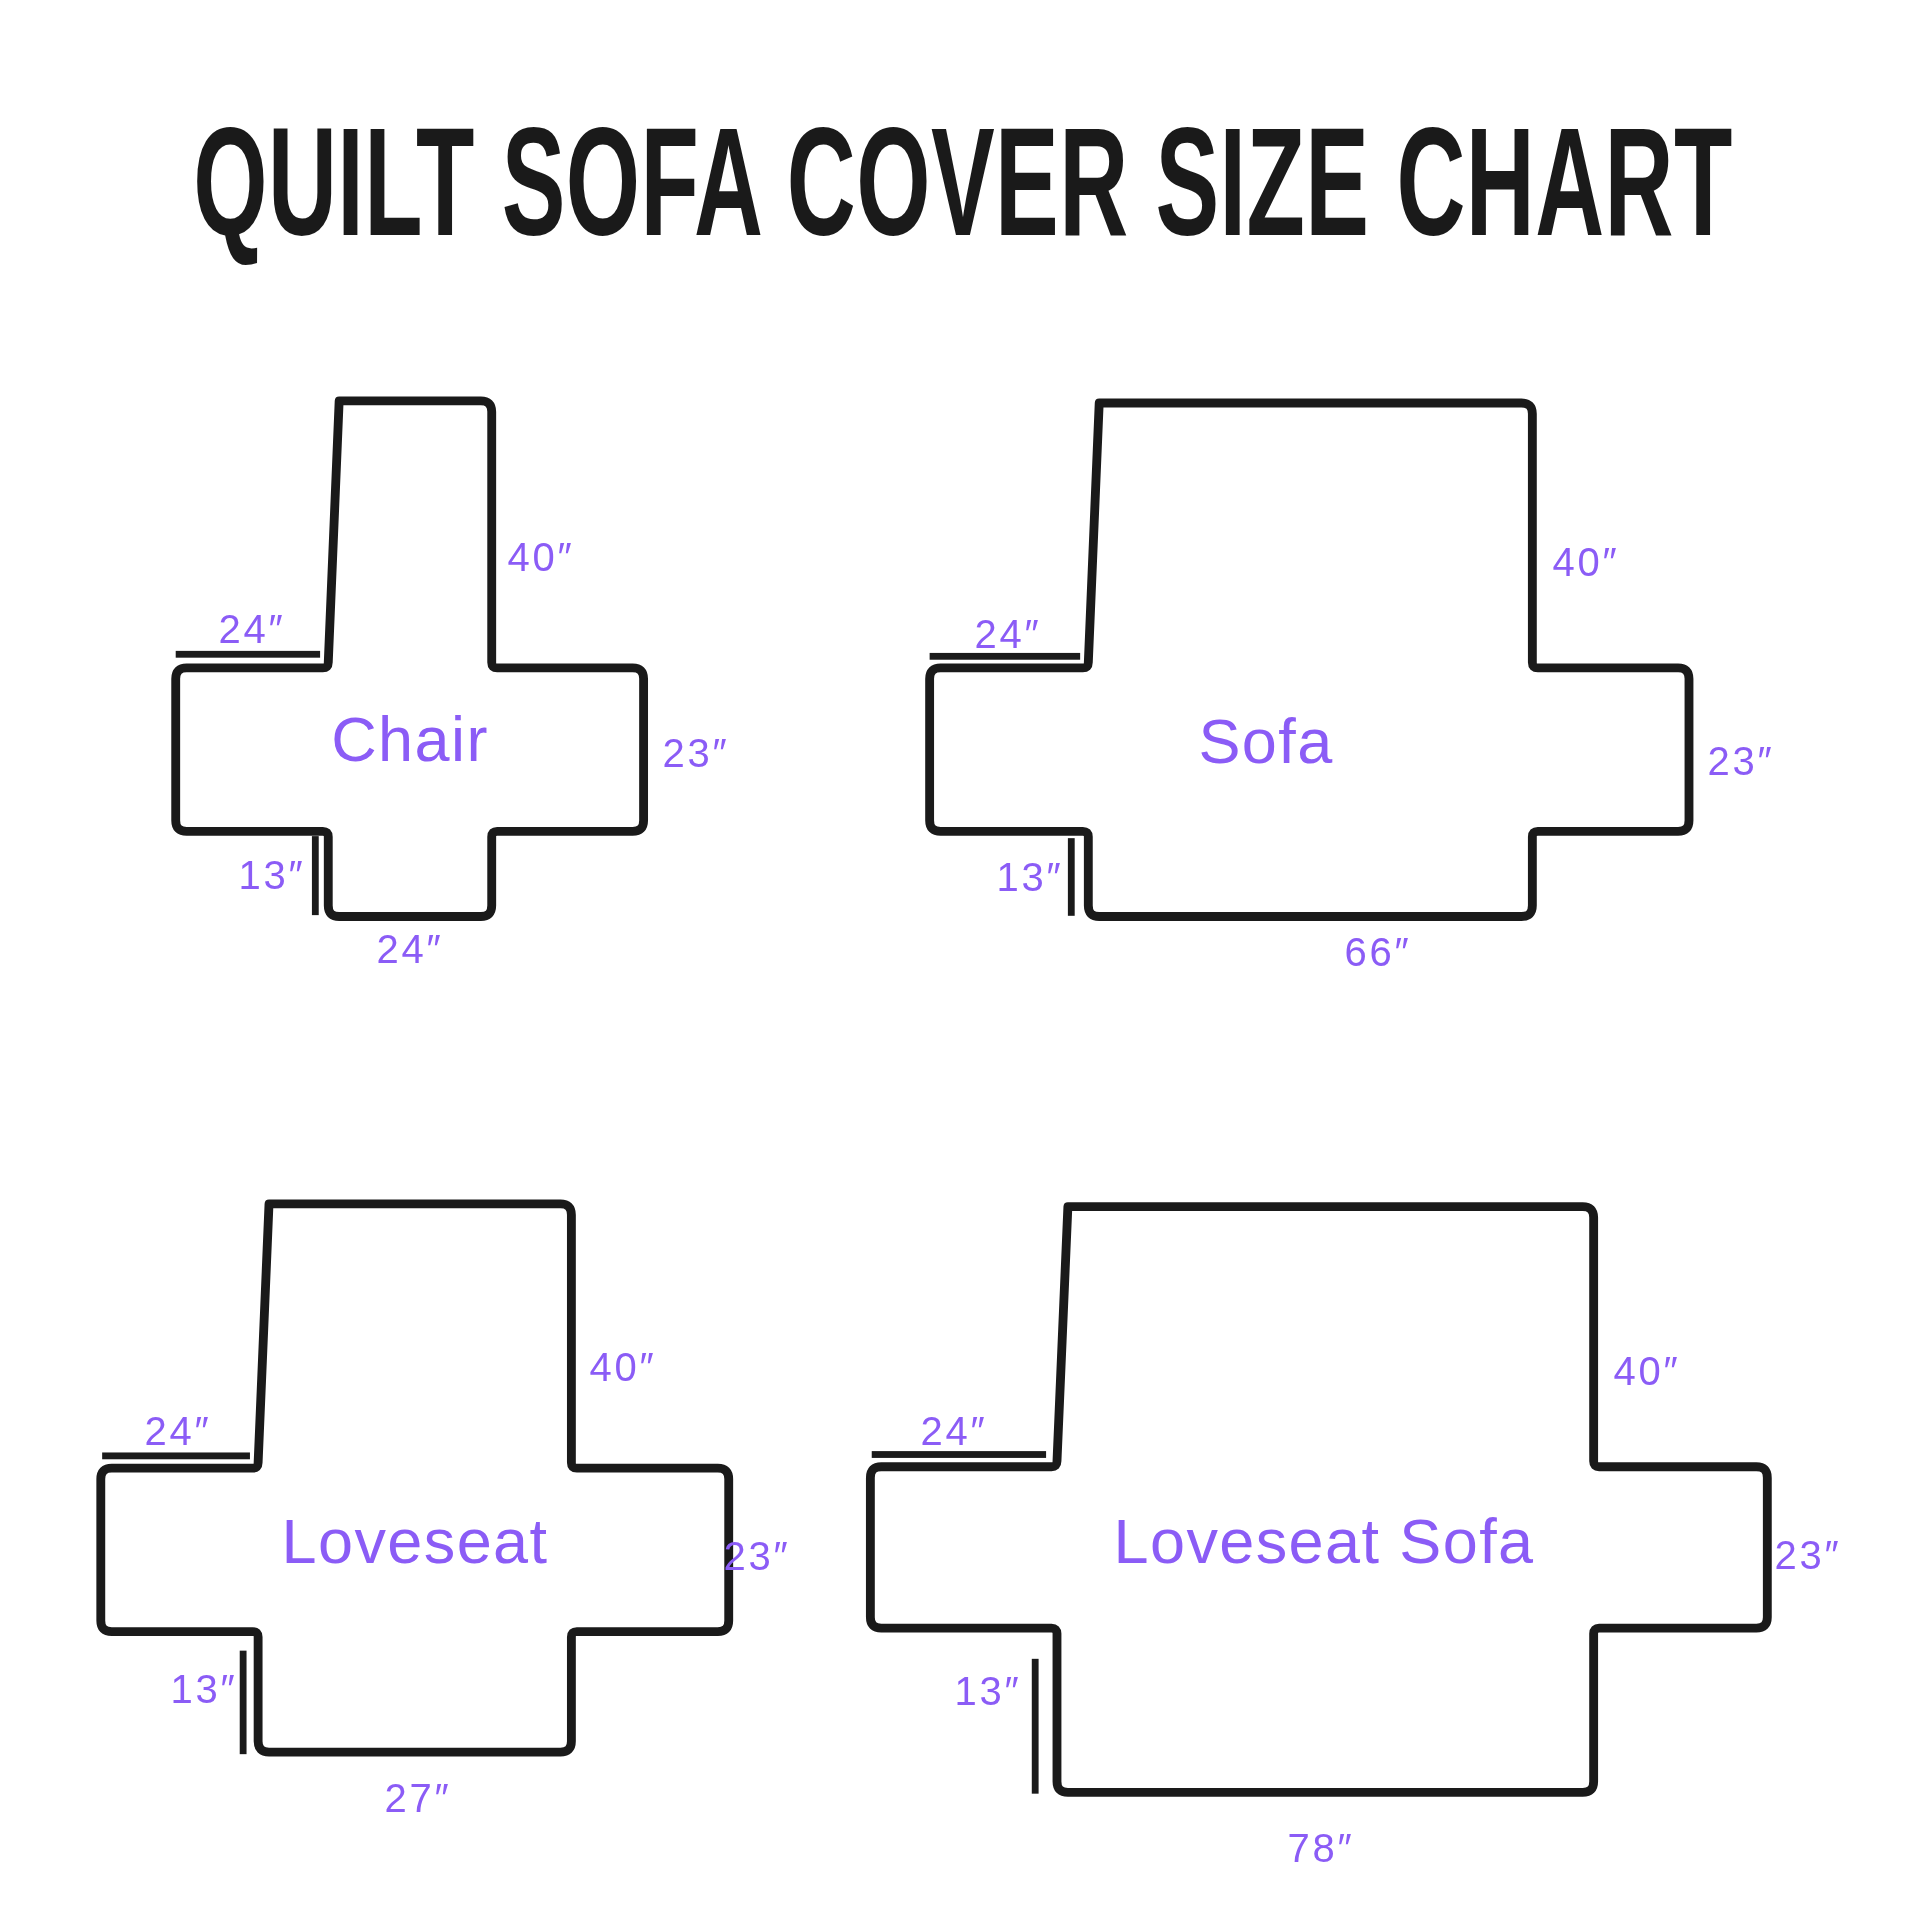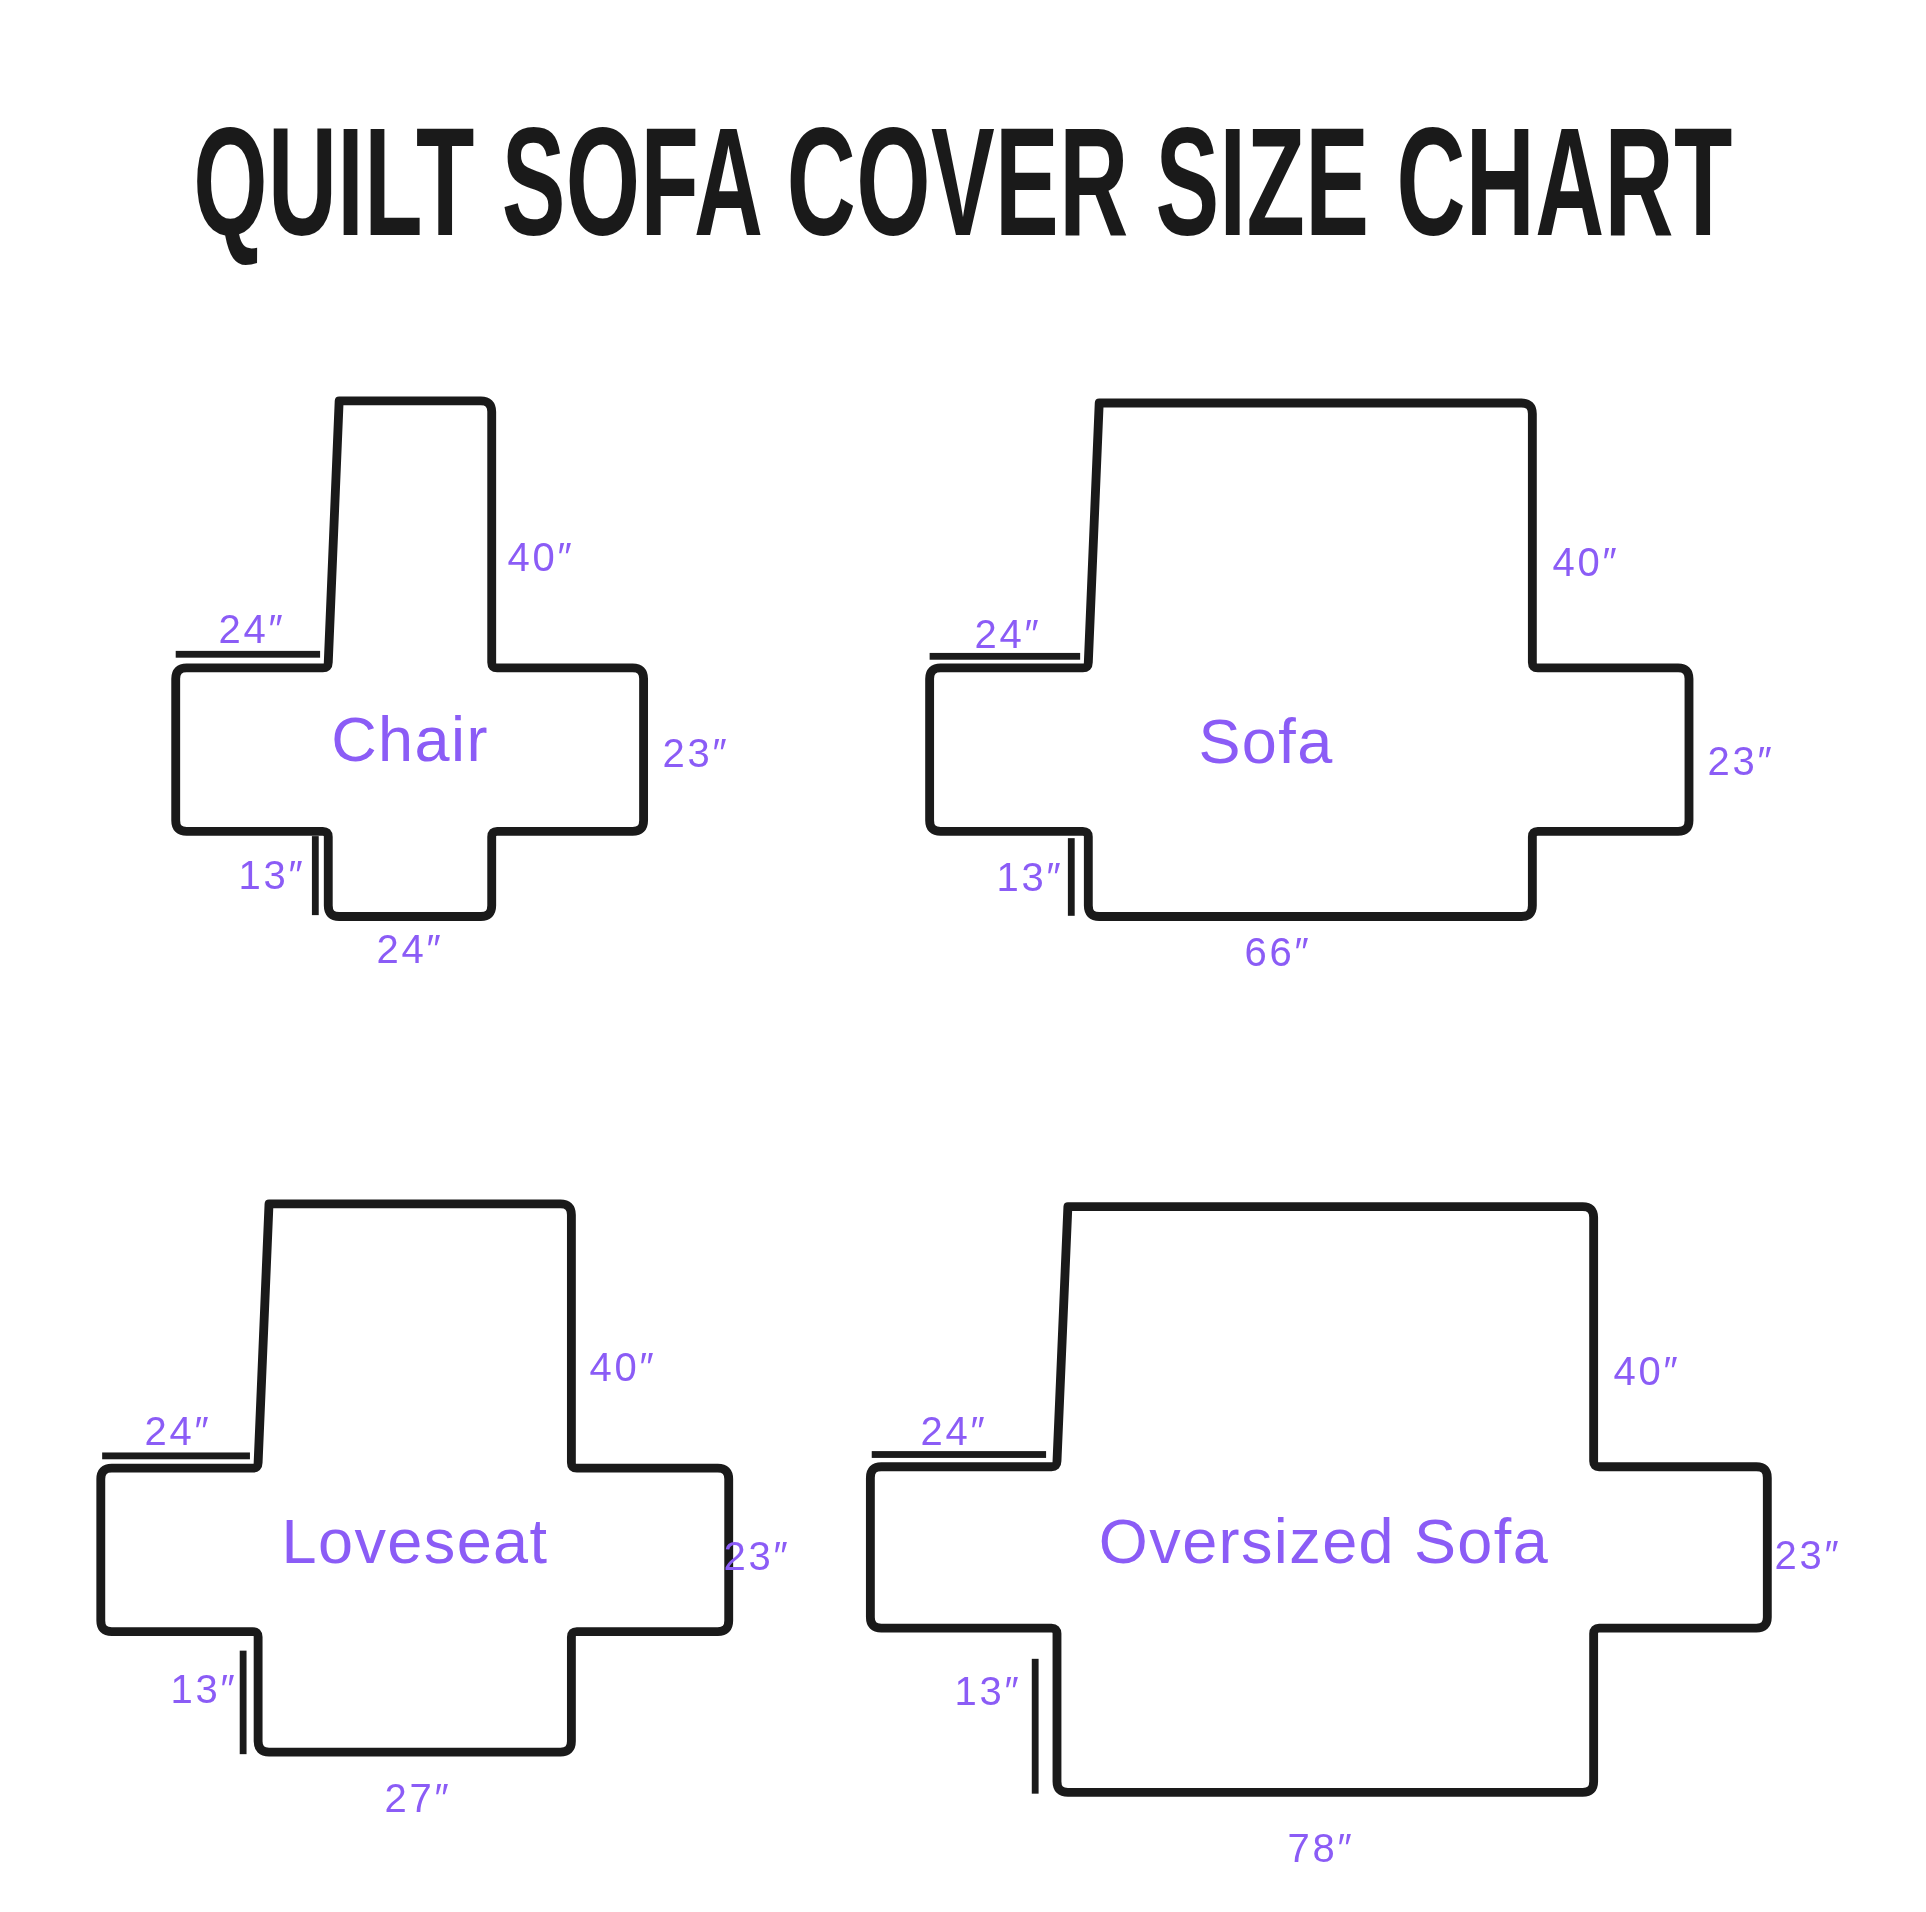--- a/index.html
+++ b/index.html
@@ -135,30 +135,30 @@
   <div class="lbl name" style="left:410px;top:715px">Chair</div>
   <div class="lbl" style="left:696px;top:729px">23″</div>
   <div class="lbl" style="left:272px;top:851px">13″</div>
   <div class="lbl" style="left:410px;top:925px">24″</div>
 
   <div class="lbl" style="left:1586px;top:538px">40″</div>
   <div class="lbl" style="left:1008px;top:610px">24″</div>
   <div class="lbl name" style="left:1266px;top:717px">Sofa</div>
   <div class="lbl" style="left:1741px;top:737px">23″</div>
   <div class="lbl" style="left:1030px;top:853px">13″</div>
-  <div class="lbl" style="left:1278px;top:928px">66″</div>
+  <div class="lbl" style="left:1378px;top:928px">66″</div>
 
   <div class="lbl" style="left:623px;top:1343px">40″</div>
   <div class="lbl" style="left:178px;top:1407px">24″</div>
   <div class="lbl name" style="left:415px;top:1517px">Loveseat</div>
   <div class="lbl" style="left:757px;top:1532px">23″</div>
   <div class="lbl" style="left:204px;top:1665px">13″</div>
   <div class="lbl" style="left:418px;top:1774px">27″</div>
 
   <div class="lbl" style="left:1647px;top:1347px">40″</div>
   <div class="lbl" style="left:954px;top:1407px">24″</div>
-  <div class="lbl name" style="left:1324px;top:1517px">Oversized Sofa</div>
+  <div class="lbl name" style="left:1324px;top:1517px">Loveseat Sofa</div>
   <div class="lbl" style="left:1808px;top:1531px">23″</div>
   <div class="lbl" style="left:988px;top:1667px">13″</div>
   <div class="lbl" style="left:1321px;top:1824px">78″</div>
 
 </div>
 
 
 </body></html>

